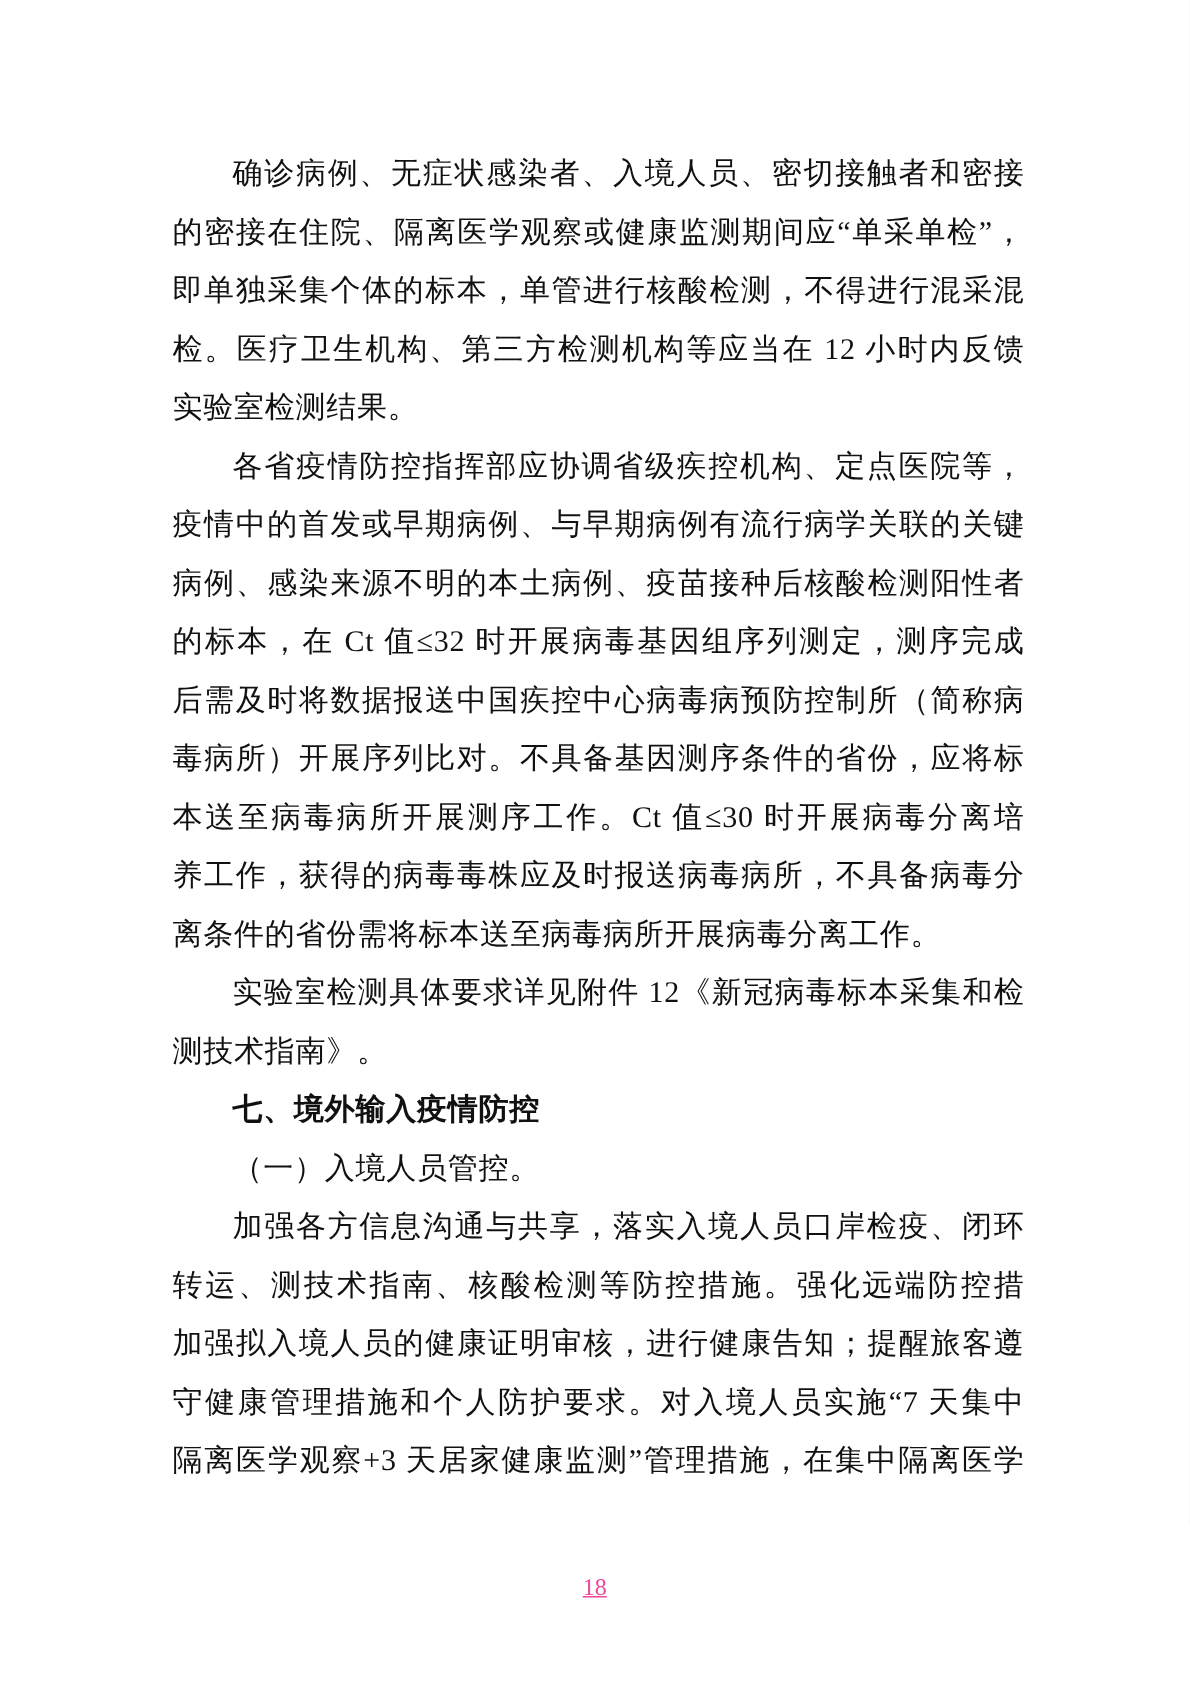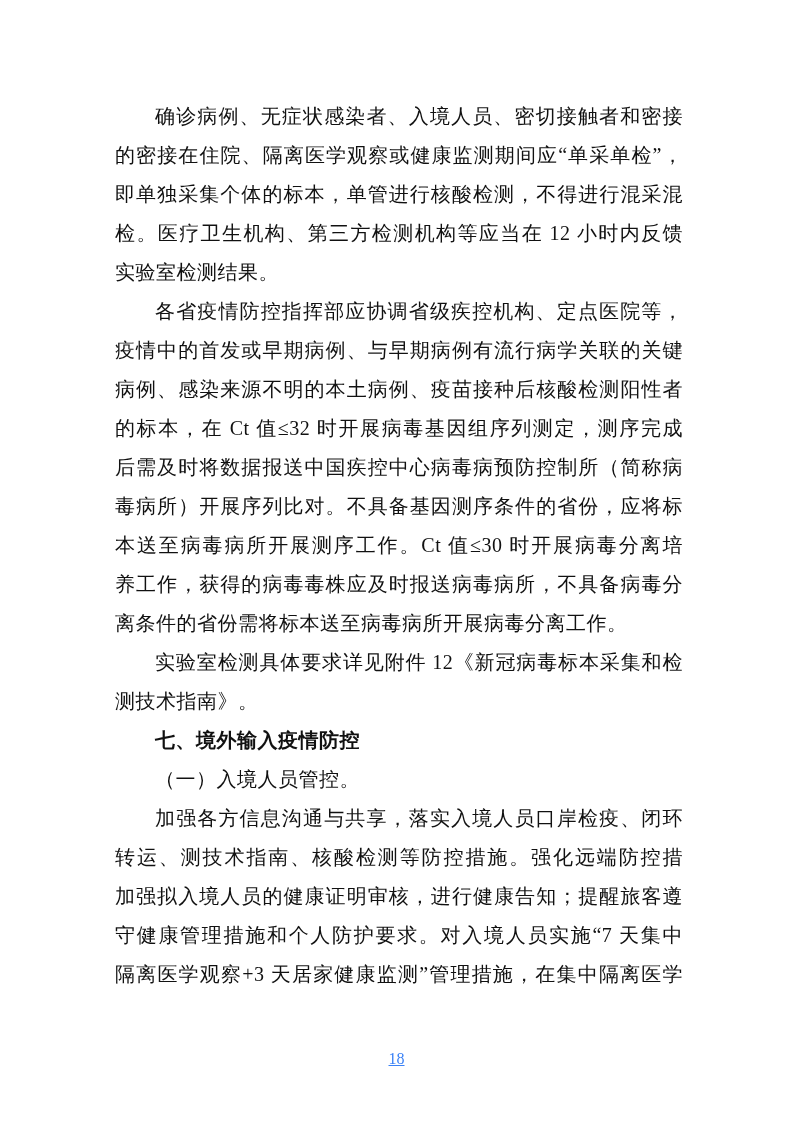--- a/index.html
+++ b/index.html
@@ -51,21 +51,21 @@
   
   .s-s  { text-indent: 2em; text-align: left; text-align-last: left; }
   .page-number {
     position: absolute;
     top: 1049px;
     left: 0;
     width: 100%;
     text-align: center;
     font-size: 16px;
     line-height: 20px;
-    color: #3b82f6;
+    color: #ec4899;
     text-decoration: underline;
   }
 </style>
 </head>
 <body>
 
 <div class="page">
   <main class="text-block">
 
       <p class="line s-fj">确诊病例、无症状感染者、入境人员、密切接触者和密接</p>

